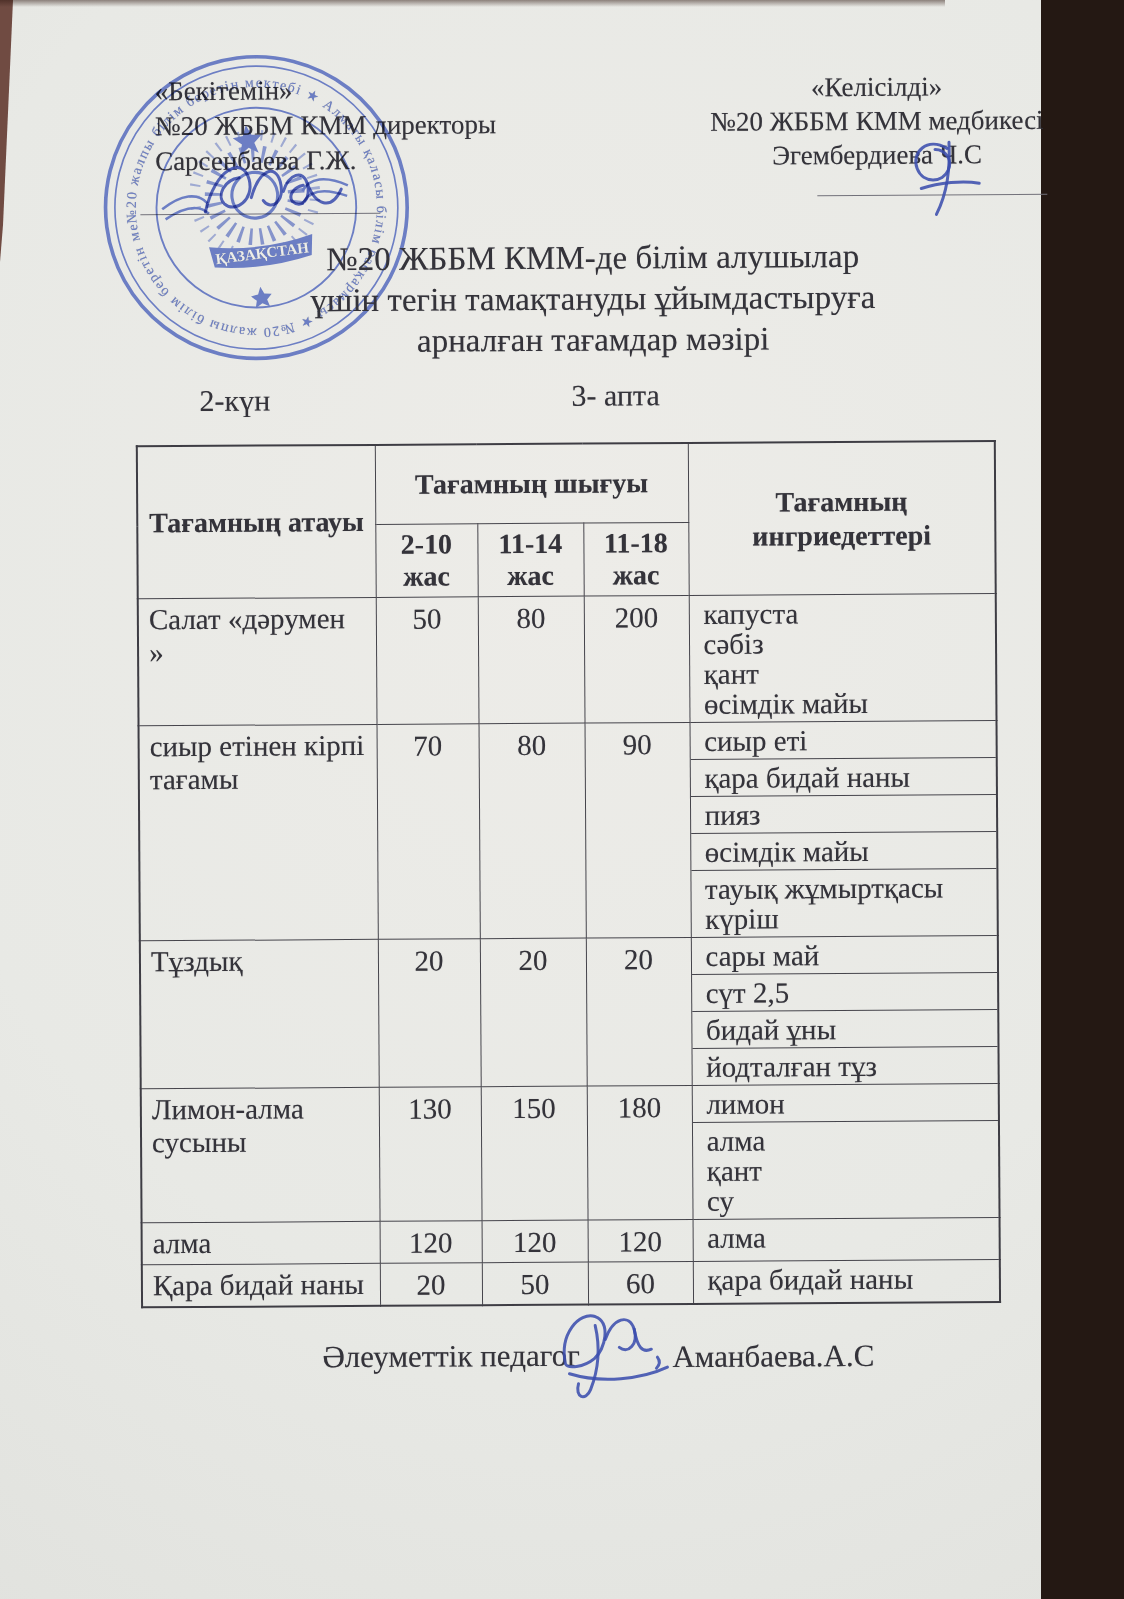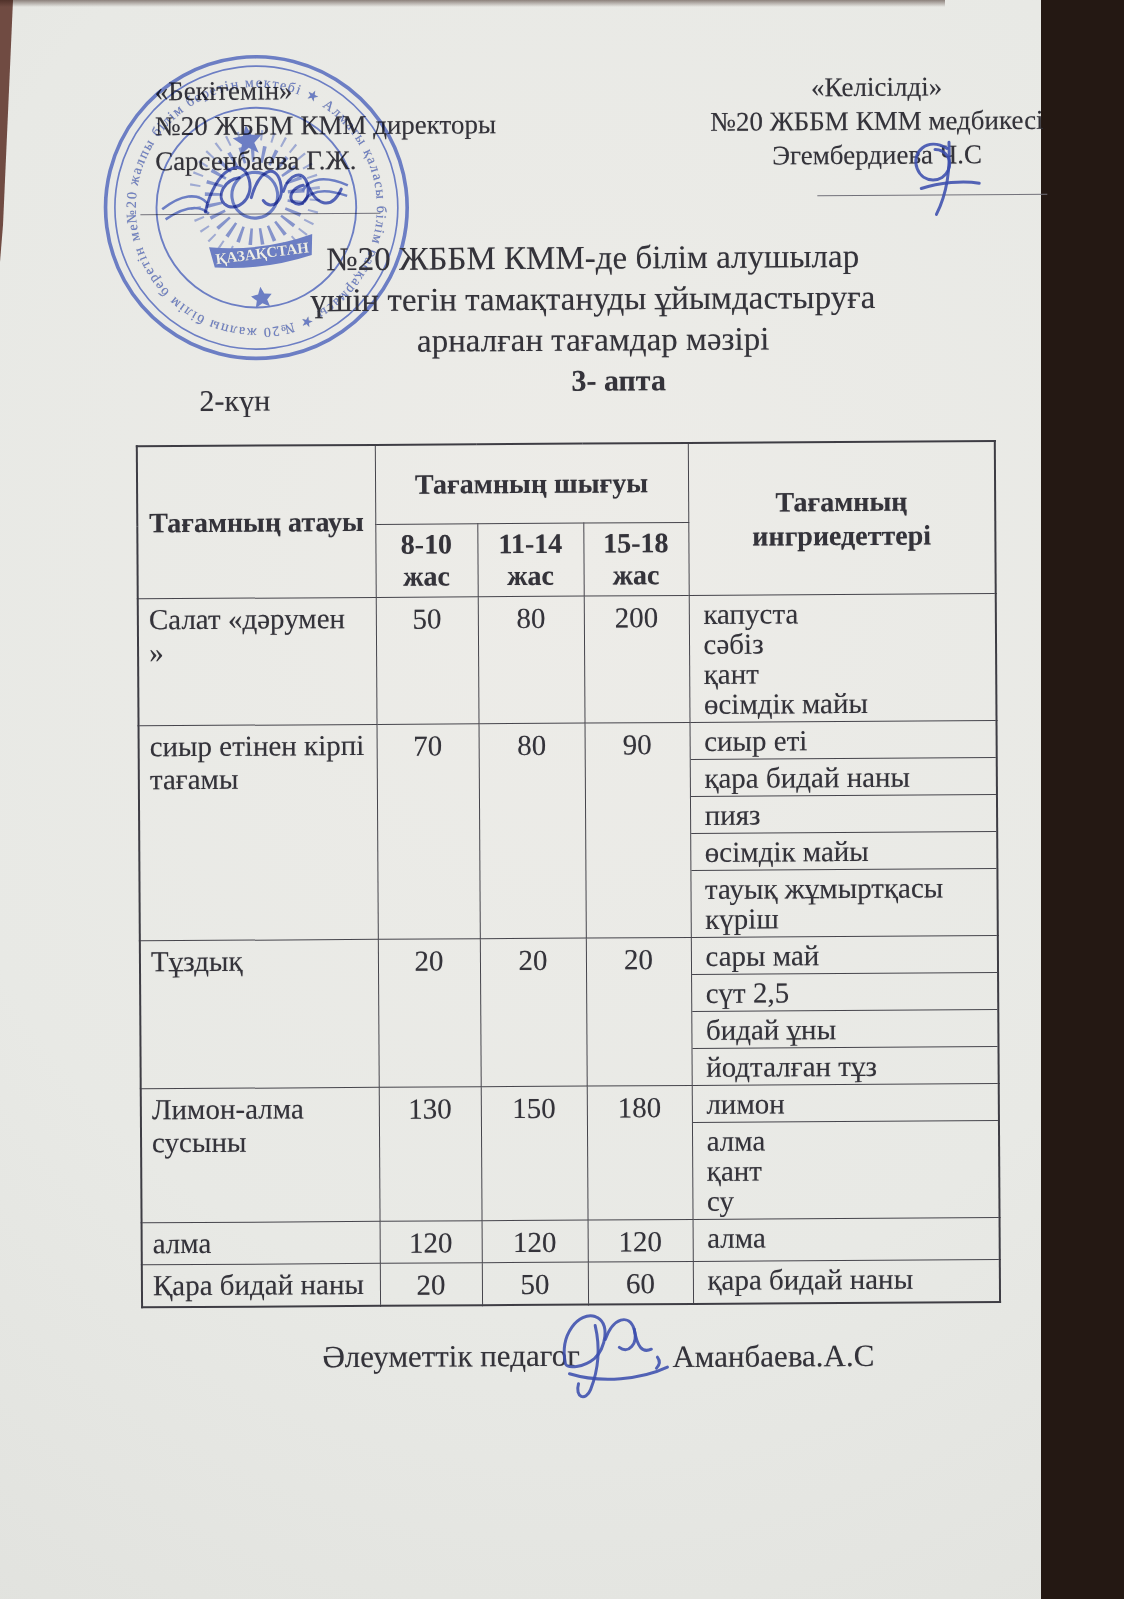--- a/index.html
+++ b/index.html
@@ -31,21 +31,21 @@
   }
   .approve-left { position:absolute; left:158px; top:72px; font-size:27px; line-height:35px; }
   .approve-right { position:absolute; left:690px; top:72px; width:380px; text-align:center; font-size:27px; line-height:34px; }
   .sigline { position:absolute; border-top:1.6px solid #72717a; }
   .sigline.left { left:143px; top:212px; width:240px; }
   .sigline.right { left:820px; top:197px; width:230px; }
   .sig { position:absolute; }
   .sig path { fill:none; stroke:#3c4fae; stroke-width:3; stroke-linecap:round; opacity:.88; }
   .title-block { position:absolute; left:250px; top:238px; width:690px; text-align:center; font-size:33px; line-height:41px; }
   .meta-day { position:absolute; left:201px; top:382px; font-size:30px; }
-  .meta-week { position:absolute; left:573px; top:364px; font-size:30px;font-weight:bold; }
+  .meta-week { position:absolute; left:573px; top:379px; font-size:30px; }
 
   table.menu {
     position:absolute; left:137px; top:443px; width:858px;
     border-collapse:collapse; table-layout:fixed;
     font-size:29px; color:#34333a;
   }
   table.menu th, table.menu td { border:1.6px solid #46454c; }
   table.menu { border:2px solid #3e3d44; }
   th { font-weight:bold; font-size:28px; text-align:center; vertical-align:middle; padding:4px; line-height:34px; }
   .h-out { height:70px; }
@@ -139,23 +139,23 @@
           <col style="width:105px">
           <col style="width:307px">
       </colgroup>
       <thead>
         <tr>
           <th rowspan="2">Тағамның атауы</th>
           <th colspan="3" class="h-out">Тағамның шығуы</th>
           <th rowspan="2">Тағамның ингриедеттері</th>
         </tr>
         <tr>
-          <th class="h-age">8-10 жас</th>
+          <th class="h-age">2-10 жас</th>
           <th class="h-age">11-14 жас</th>
-          <th class="h-age">15-18 жас</th>
+          <th class="h-age">11-18 жас</th>
         </tr>
       </thead>
       <tbody>
           <tr>
             <td class="cell-name">Салат «дәрумен »</td>
             <td class="cell-num">50</td>
             <td class="cell-num">80</td>
             <td class="cell-num">200</td>
             <td class="cell-ing">
               <div class="sub">

